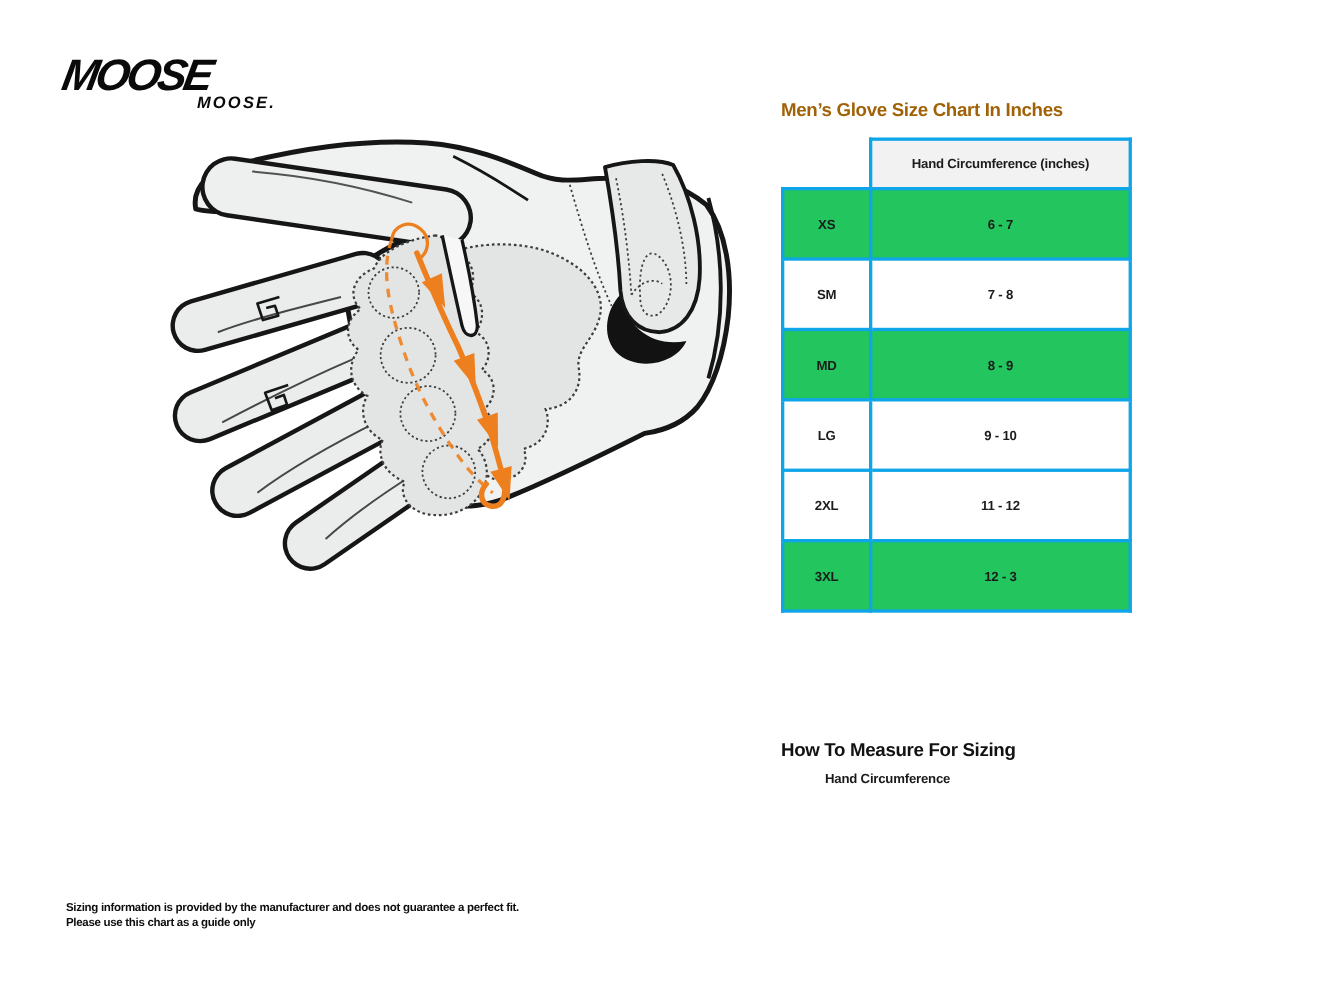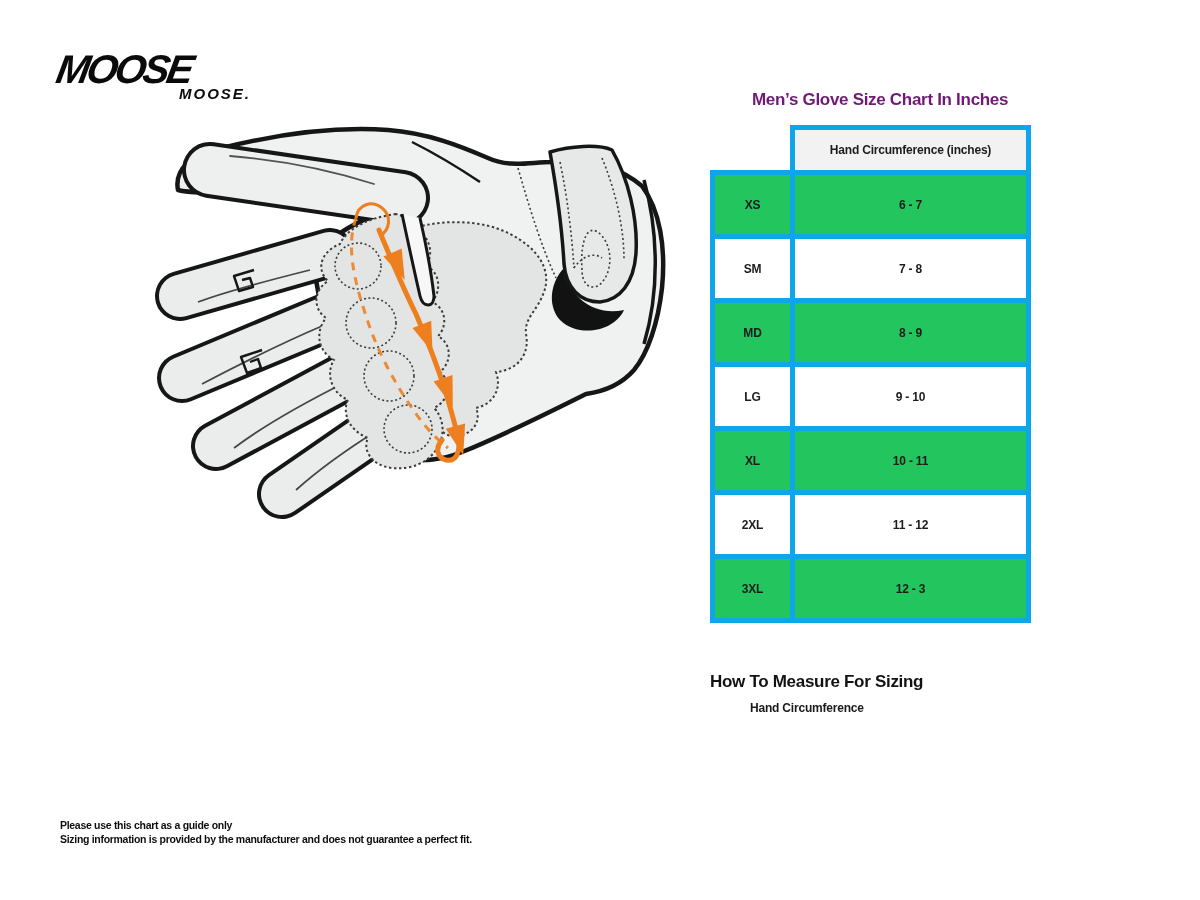--- a/index.html
+++ b/index.html
@@ -51,33 +51,32 @@
   }
 
   
   .chart-title {
     position: absolute;
     left: 710px;
     top: 90px;
     font-size: 17px;
     font-weight: bold;
     letter-spacing: -0.3px;
-    color: #701a75;
-    margin-left: 42px;
+    color: #a16207;
   }
   table.size-table {
     position: absolute;
     left: 710px;
     top: 125px;
     border-collapse: collapse;
     table-layout: fixed;
     width: 316px;
   }
   table.size-table td, table.size-table th {
-    border: 5px solid #0ea5e9;
+    border: 3px solid #0ea5e9;
     text-align: center;
     vertical-align: middle;
     font-size: 12px;
     font-weight: bold;
     letter-spacing: -0.2px;
     color: #1c1c1c;
   }
   table.size-table th.corner {
     border: none;
     background: transparent;
@@ -271,38 +270,34 @@
       <td>7 - 8</td>
     </tr>
     <tr class="data shaded">
       <td>MD</td>
       <td>8 - 9</td>
     </tr>
     <tr class="data">
       <td>LG</td>
       <td>9 - 10</td>
     </tr>
-    <tr class="data shaded">
-      <td>XL</td>
-      <td>10 - 11</td>
-    </tr>
     <tr class="data">
       <td>2XL</td>
       <td>11 - 12</td>
     </tr>
     <tr class="data shaded">
       <td>3XL</td>
       <td>12 - 3</td>
     </tr>
   </tbody>
     </table>
 
   <div class="howto">
     <h2>How To Measure For Sizing</h2>
     <div class="measure-label">Hand Circumference</div>
   </div>
 
   <div class="footer">
+    <div>Sizing information is provided by the manufacturer and does not guarantee a perfect fit.</div>
     <div>Please use this chart as a guide only</div>
-    <div>Sizing information is provided by the manufacturer and does not guarantee a perfect fit.</div>
   </div>
 
 </div>
 
 </body></html>

